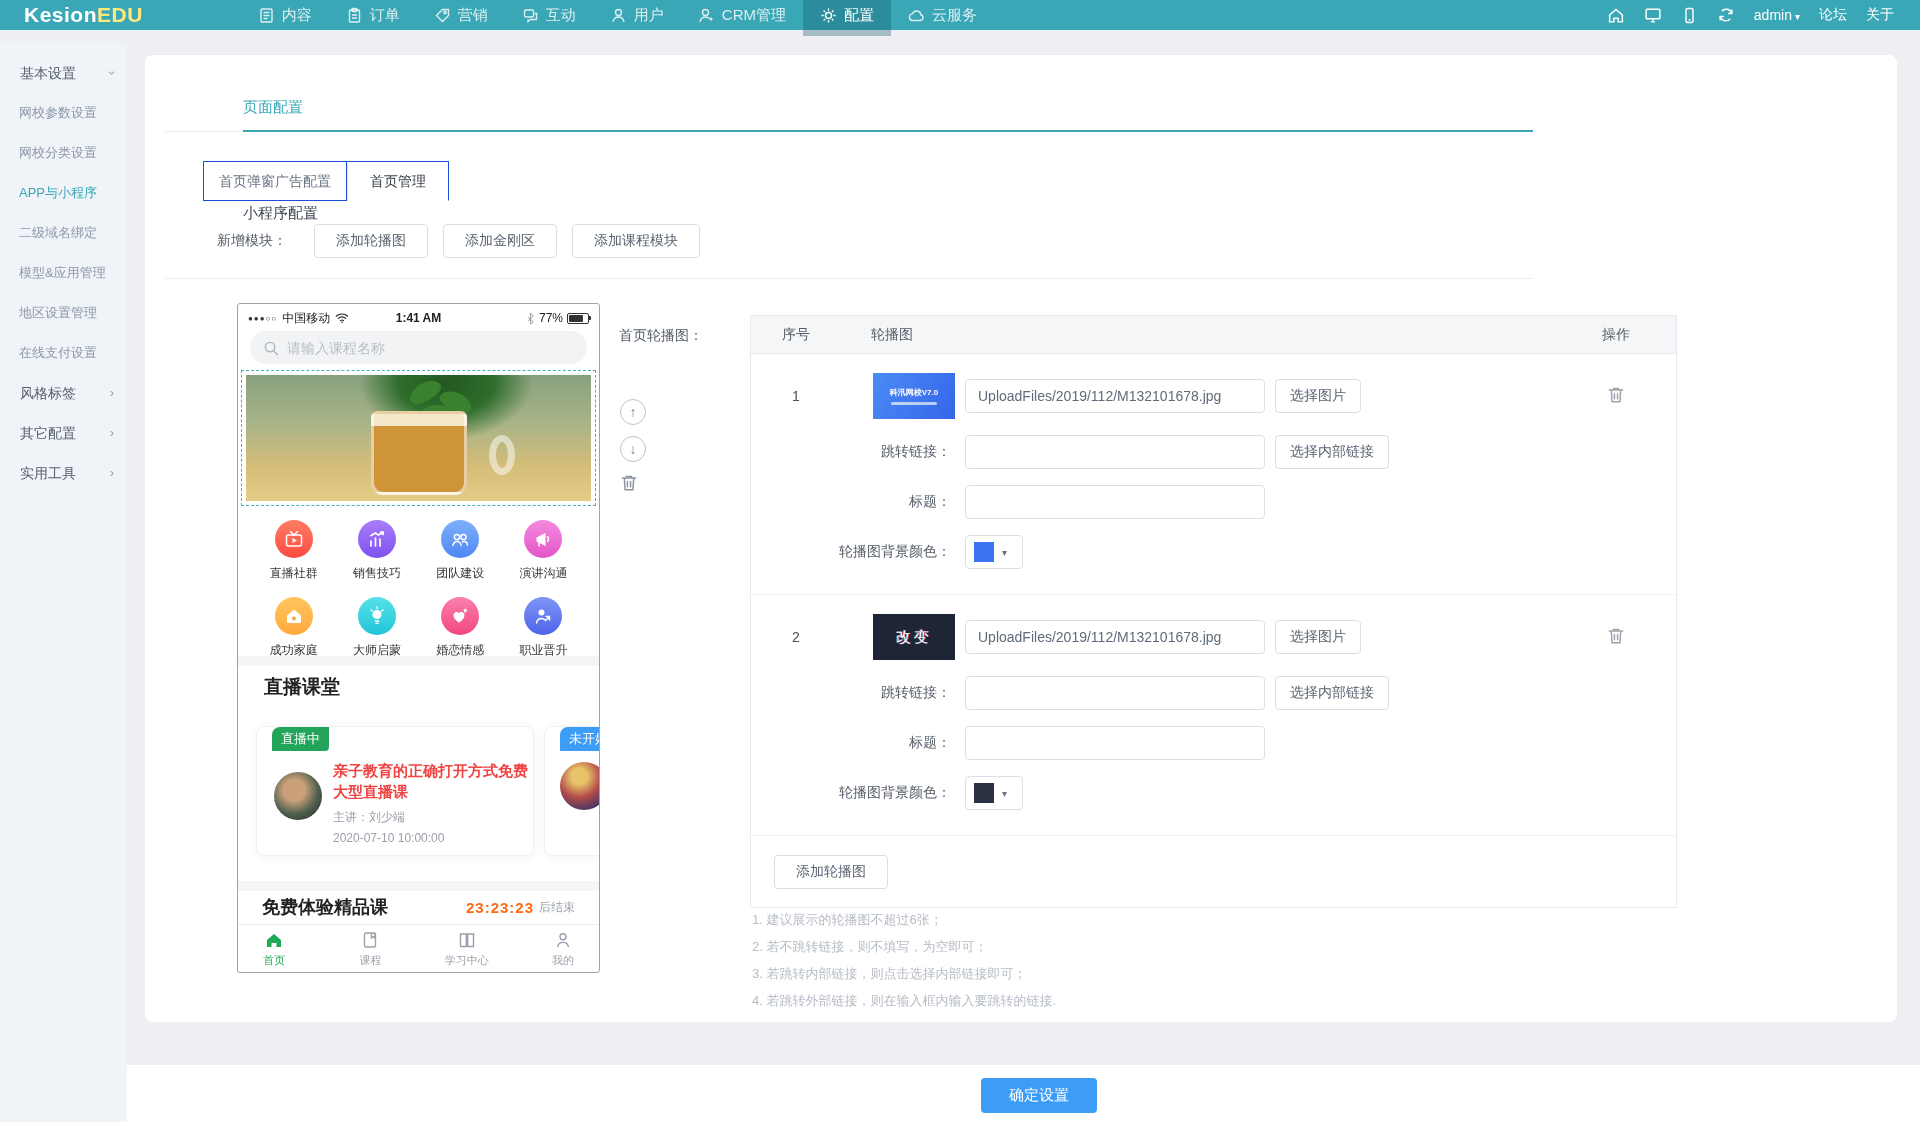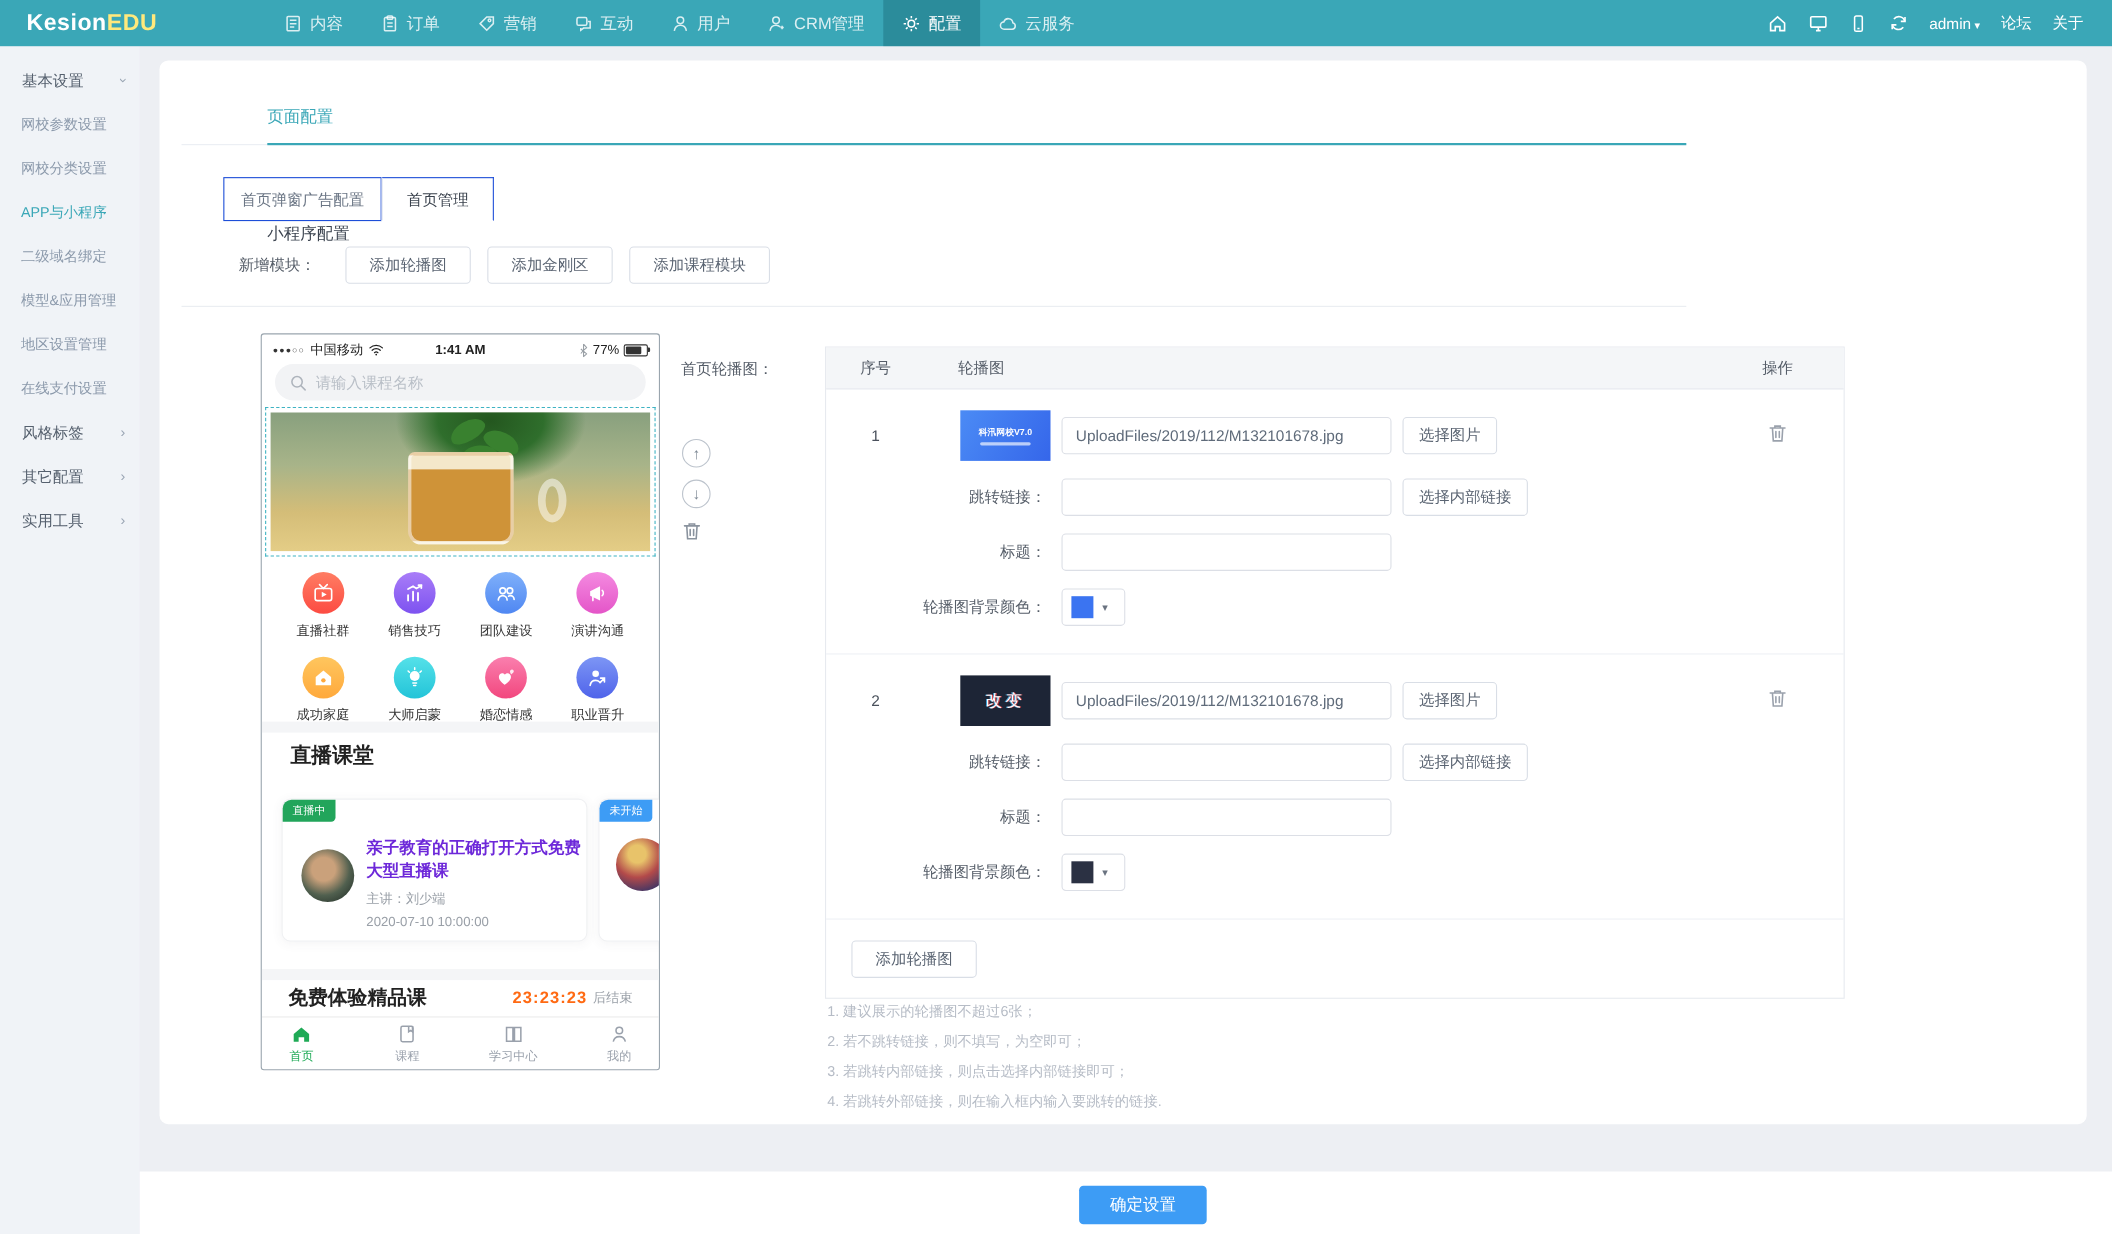--- a/index.html
+++ b/index.html
@@ -1,20 +1,20 @@
 <!DOCTYPE html>
 <html><head>
 <meta charset="utf-8">
 <style>
   * { margin:0; padding:0; box-sizing:border-box; }
   body { font-family:"Liberation Sans","DejaVu Sans",sans-serif; background:#dfe3e8; }
   .app { position:relative; width:1920px; height:1122px; background:#edeff3; overflow:hidden; }
 
   
-  .topnav { position:absolute; left:0; top:0; width:1920px; height:42px; background:#3aa7b7; display:flex; align-items:center; z-index:5; }
+  .topnav { position:absolute; left:0; top:0; width:1920px; height:30px; background:#3aa7b7; display:flex; align-items:center; z-index:5; }
   .logo { margin-left:24px; font-size:21px; font-weight:bold; color:#fff; letter-spacing:.5px; }
   .logo .accent { color:#ffe97c; }
   .nav-items { display:flex; height:42px; margin-left:98px; }
   .nav-item { display:flex; align-items:center; gap:7px; padding:0 17px; color:rgba(255,255,255,.82); font-size:15px; cursor:pointer; }
   .nav-item svg { stroke:currentColor; }
   .nav-item.active { background:rgba(13,84,95,.32); color:#fff; }
   .nav-right { margin-left:auto; display:flex; align-items:center; gap:19px; padding-right:26px; color:#fff; font-size:14px; }
   .nav-right svg { stroke:#fff; }
   .caret { font-size:10px; margin-left:3px; }
 
@@ -76,26 +76,26 @@
   .glabel { font-size:12px; color:#333; }
   .g0{background:linear-gradient(180deg,#ff7d63,#fc4b42);} .g1{background:linear-gradient(180deg,#a97df8,#7d52f0);}
   .g2{background:linear-gradient(180deg,#7fb0fa,#4f87f2);} .g3{background:linear-gradient(180deg,#f48ae0,#e455c8);}
   .g4{background:linear-gradient(180deg,#ffc65e,#ffa93c);} .g5{background:linear-gradient(180deg,#55e1e9,#23c4d8);}
   .g6{background:linear-gradient(180deg,#fa7fae,#f2477e);} .g7{background:linear-gradient(180deg,#7d96f5,#4f63ea);}
 
   .band { position:absolute; left:0; right:0; height:10px; background:#f4f5f7; }
   .live-title { position:absolute; left:26px; top:370px; font-size:19px; font-weight:bold; color:#222; }
   .pcard { position:absolute; top:422px; width:278px; height:130px; border:1px solid #f0f1f3; border-radius:8px; box-shadow:0 2px 10px rgba(60,70,90,.06); background:#fff; }
   .pcard.c1 { left:18px; } .pcard.c2 { left:306px; width:200px; }
-  .pbadge { position:absolute; left:0; top:0; color:#fff; font-size:10px; padding:3px 9px; border-radius:8px 0 4px 0; }
+  .pbadge { position:absolute; left:15px; top:0; color:#fff; font-size:13px; padding:3px 9px; border-radius:8px 0 4px 0; }
   .pbadge.live { background:#22a55b; } .pbadge.soon { background:#3d9cf5; }
   .avatar { position:absolute; left:17px; top:45px; width:48px; height:48px; border-radius:50%; }
   .avatar.a1 { background:radial-gradient(circle at 42% 38%, #caa17b 26%, #51604f 58%, #243029 92%); }
   .avatar.a2 { left:15px; top:35px; background:radial-gradient(circle at 40% 30%, #e8c36a 18%, #b34a4a 48%, #24306b 88%); }
-  .ctitle { position:absolute; left:76px; top:33px; width:196px; font-size:15px; line-height:21px; font-weight:bold; color:#6d28d9; }
+  .ctitle { position:absolute; left:76px; top:33px; width:196px; font-size:15px; line-height:21px; font-weight:bold; color:#ef4444; }
   .cmeta1 { position:absolute; left:76px; top:82px; font-size:12px; color:#9aa0a8; }
   .cmeta2 { position:absolute; left:76px; top:104px; font-size:12px; color:#9aa0a8; }
   .free-row { position:absolute; left:0; right:0; top:591px; padding:0 24px; display:flex; align-items:center;justify-content:flex-end; }
   .free-title { font-size:18px; font-weight:bold; color:#222; }
   .countdown { margin-left:auto; font-size:15px; font-weight:bold; color:#ff6a13; letter-spacing:1px; }
   .cd-suffix { font-size:12px; color:#9aa0a8; margin-left:5px; }
   .ptabbar { position:absolute; left:0; right:0; top:620px; height:49px; border-top:1px solid #ececec; display:flex;gap:24px; }
   .ptab { flex:1; display:flex; flex-direction:column; align-items:center; justify-content:center; gap:3px; font-size:11px; color:#9aa1ac; }
   .ptab.active { color:#1faa56; }
 

